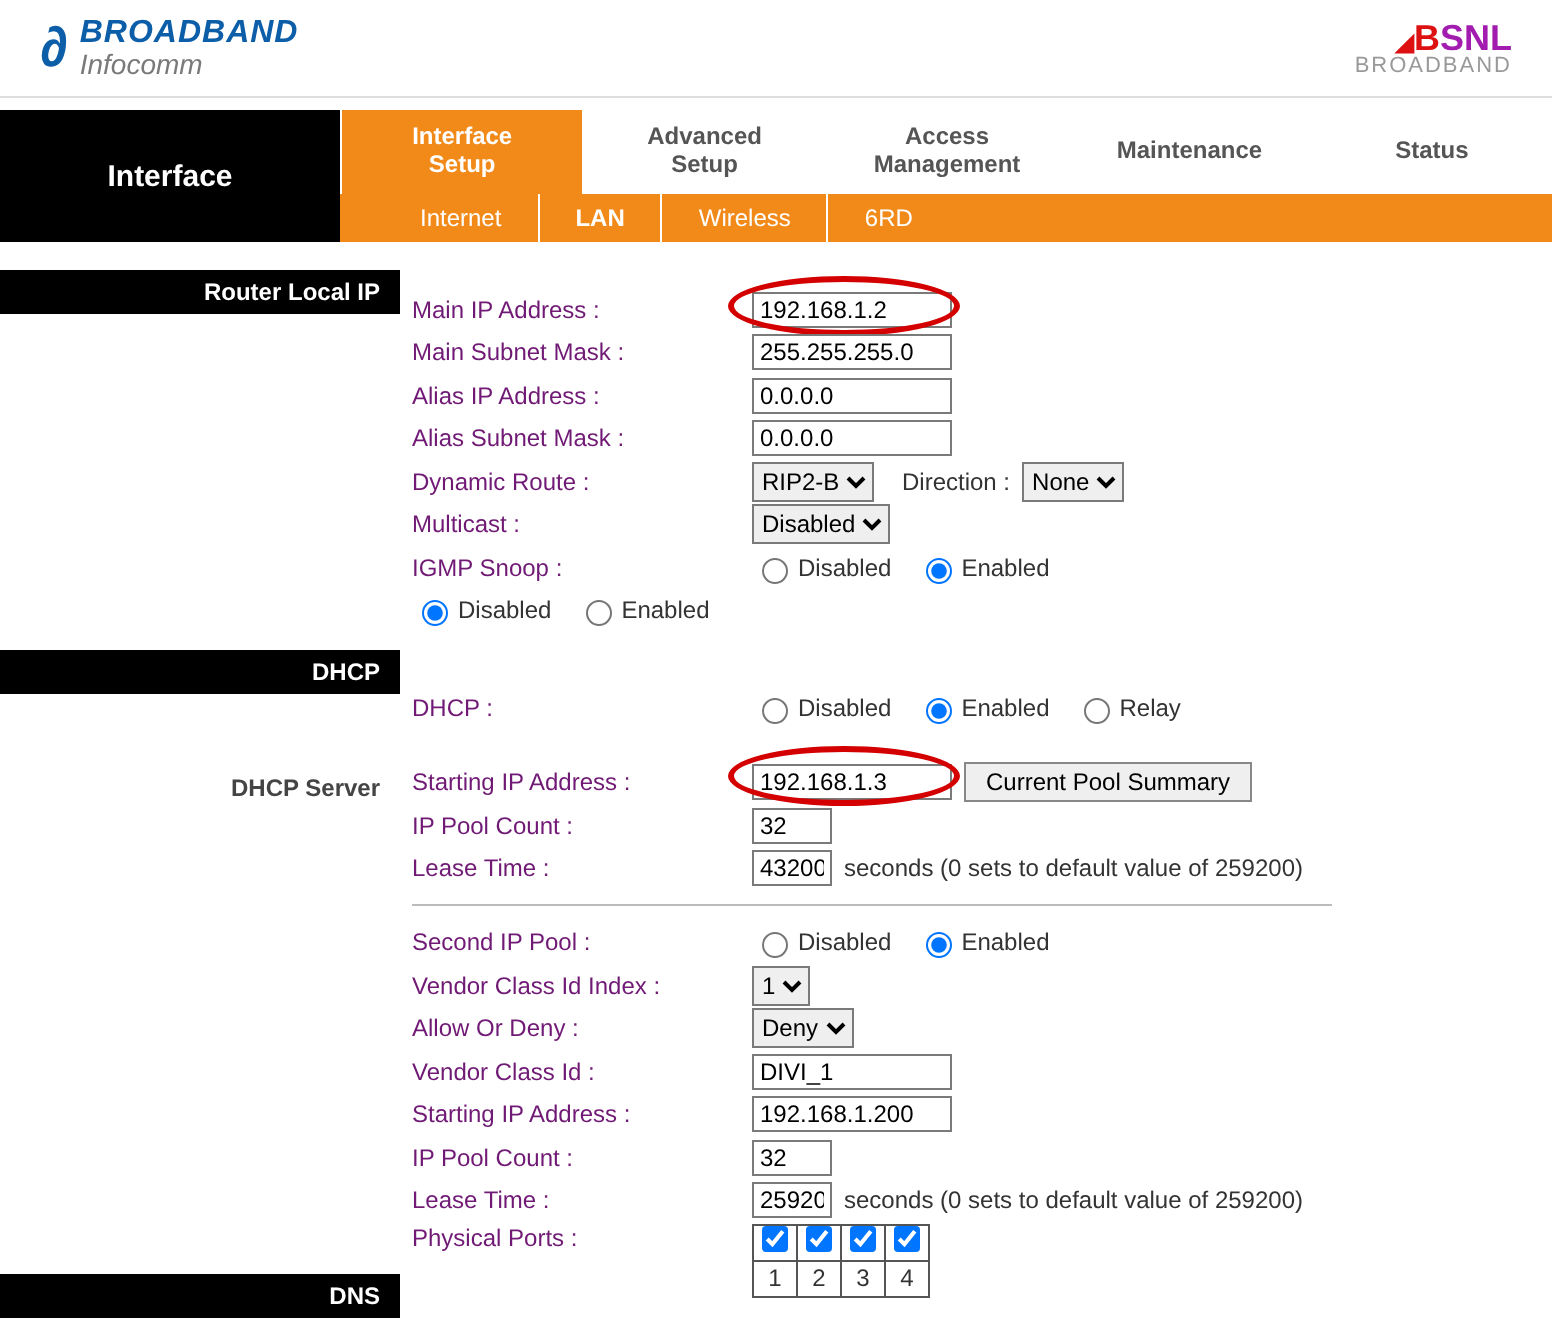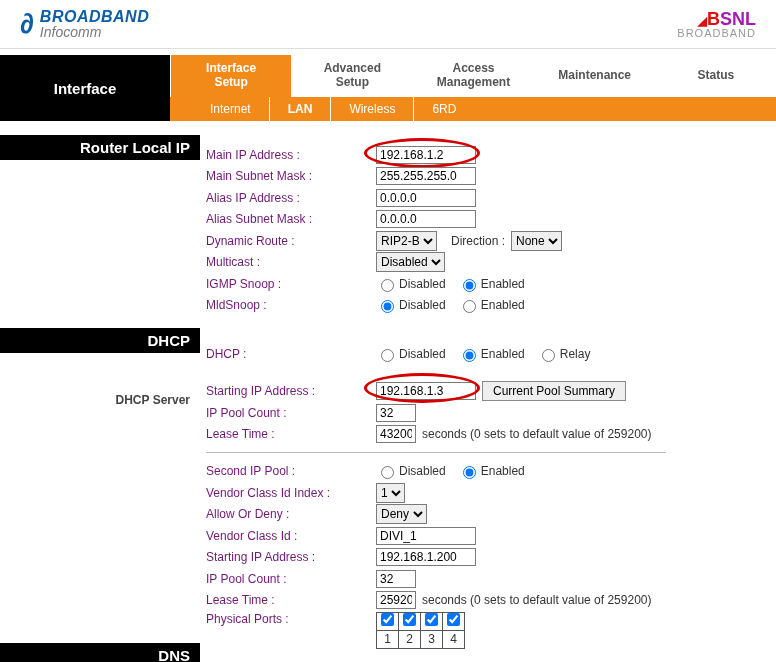--- a/index.html
+++ b/index.html
@@ -78,21 +78,21 @@
   .sub:first-child { border-left: none; padding-left: 40px; }
   .sub.active { font-weight: bold; }
 
   .content { display: flex; margin-top: 14px; }
   .leftcol { width: 200px; }
   .rightcol { flex: 1; padding-right: 12px; }
   .section-bar {
     background: #000;
     color: #fff;
     font-weight: bold;
-    font-size: 15px;
+    font-size: 12px;
     text-align: right;
     padding: 4px 10px;
     margin-bottom: 8px;
   }
   .leftcol .sub-label {
     color: #444;
     font-weight: bold;
     font-size: 12px;
     text-align: right;
     padding: 4px 10px 4px 0;
@@ -264,21 +264,20 @@
               <input type="radio" name="igmp" style=""> 
               <span>Disabled</span>
             </label>
           <label>
               <input type="radio" name="igmp" checked="" style=""> 
               <span>Enabled</span>
             </label>
         </div>
       </div>
       <div class="row">
-        <div class="label">MldSnoop :</div>
         <div class="val radio-group">
           <label>
               <input type="radio" name="mld" checked="" style=""> 
               <span>Disabled</span>
             </label>
           <label>
               <input type="radio" name="mld" style=""> 
               <span>Enabled</span>
             </label>
         </div>

